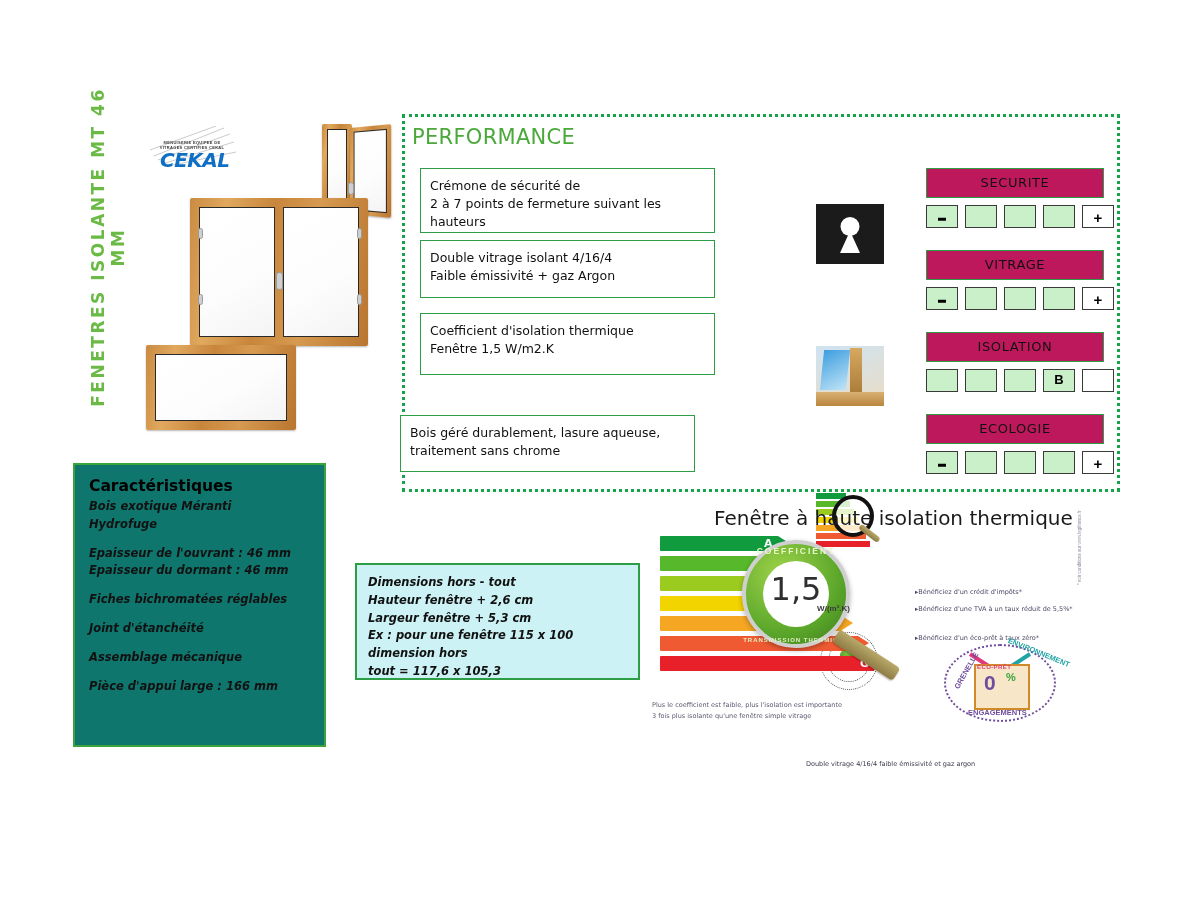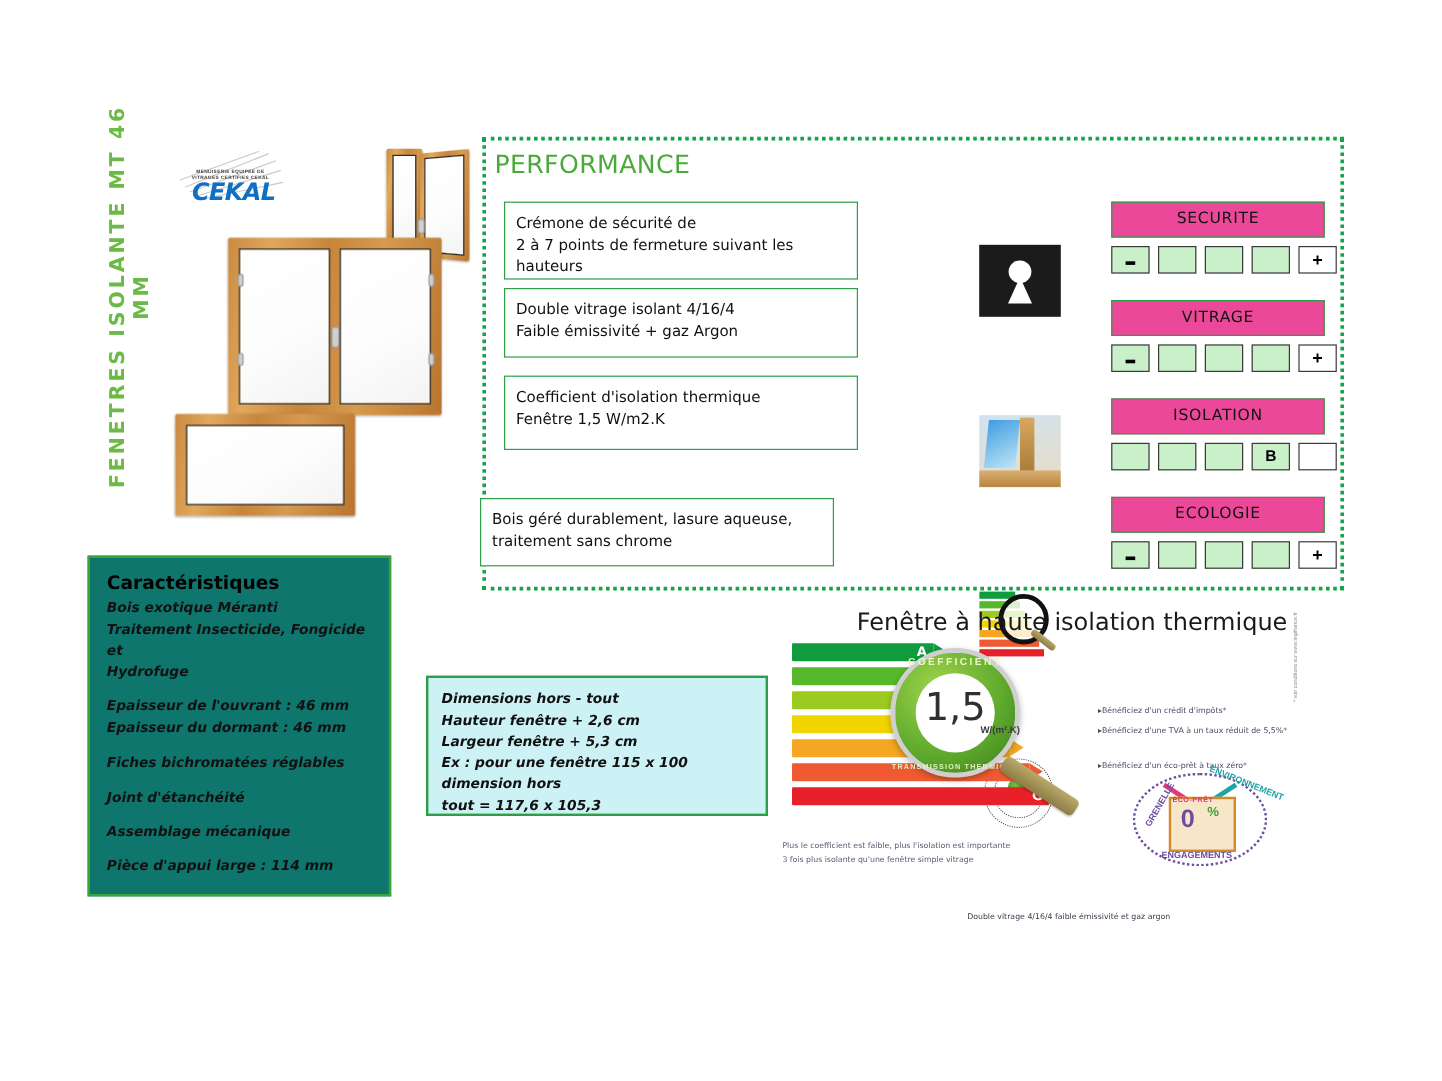--- a/index.html
+++ b/index.html
@@ -46,21 +46,21 @@
   #perf-title{left:412px;top:125px;font-size:21px;color:#4aa93a;
               font-family:"DejaVu Sans",sans-serif;letter-spacing:.3px;text-align:center;}
   .perf-box{
     border:1.5px solid #2e9e46;box-sizing:border-box;background:#fff;
     padding:8px 9px;font-size:12.5px;line-height:1.45;color:#111;
     font-family:"DejaVu Sans",sans-serif;
   }
 
   
   .rate-label{
-    border:1.7px solid #2e9e46;box-sizing:border-box;background:#ec4899;
+    border:1.7px solid #2e9e46;box-sizing:border-box;background:#be185d;
     height:30px;line-height:28px;text-align:center;font-size:13px;
     letter-spacing:.6px;color:#111;font-family:"DejaVu Sans",sans-serif;
   }
   .cells{display:flex;gap:7px;}
   .cell{width:32px;height:23px;box-sizing:border-box;border:1.6px solid #3a3a3a;
         background:#c9f0c9;position:relative;}
   .cell.empty{background:#fff;}
   .cell .g{position:absolute;left:0;right:0;text-align:center;
            font-size:13px;font-weight:bold;line-height:20px;color:#000;}
   .cell .minus{position:absolute;left:50%;top:62%;transform:translate(-50%,-50%);
@@ -293,33 +293,32 @@
   <div class="cell"></div>
   <div class="cell empty">
       <span class="plus">+</span>
     </div>
 </div>
 
 <div class="abs" id="carac-box">
   <div class="box-title">Caractéristiques</div>
   <div id="carac-lines">
       <div class="box-line">Bois exotique Méranti</div>
-      <div class="box-line">Traitement Insecticide, Fongicide et</div>
       <div class="box-line">Hydrofuge</div>
       <div class="gap"></div>
       <div class="box-line">Epaisseur de l'ouvrant : 46 mm</div>
       <div class="box-line">Epaisseur du dormant : 46 mm</div>
       <div class="gap"></div>
       <div class="box-line">Fiches bichromatées réglables</div>
       <div class="gap"></div>
       <div class="box-line">Joint d'étanchéité</div>
       <div class="gap"></div>
       <div class="box-line">Assemblage mécanique</div>
       <div class="gap"></div>
-      <div class="box-line">Pièce d'appui large : 114 mm</div>
+      <div class="box-line">Pièce d'appui large : 166 mm</div>
     </div>
 </div>
 
 <div class="abs" id="dim-box">
   <div id="dim-lines">
       <div class="box-line">Dimensions hors - tout</div>
       <div class="box-line">Hauteur fenêtre + 2,6 cm</div>
       <div class="box-line">Largeur fenêtre + 5,3 cm</div>
       <div class="box-line">Ex : pour une fenêtre 115 x 100 dimension hors</div>
       <div class="box-line">tout = 117,6 x 105,3</div>

